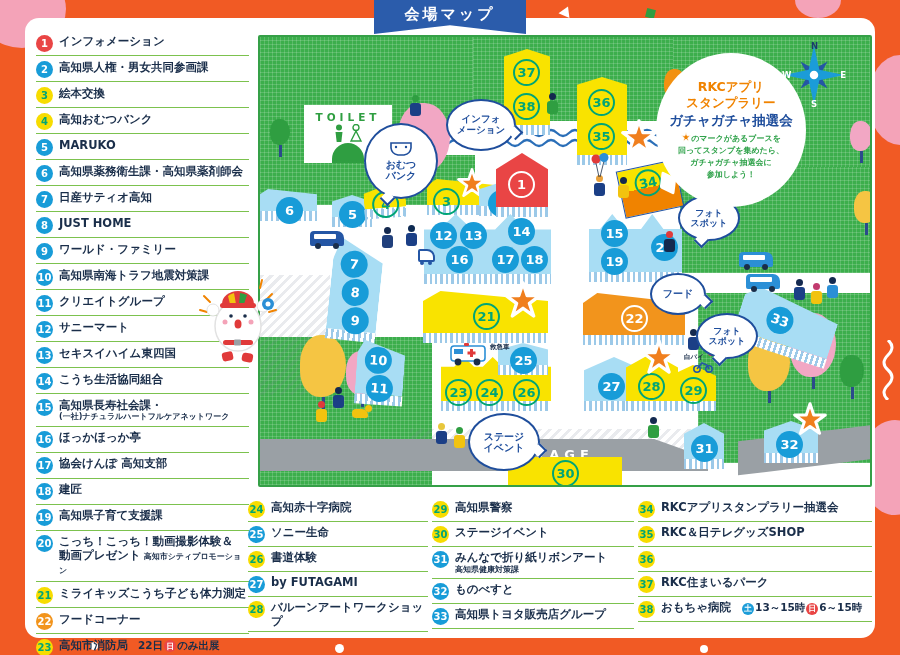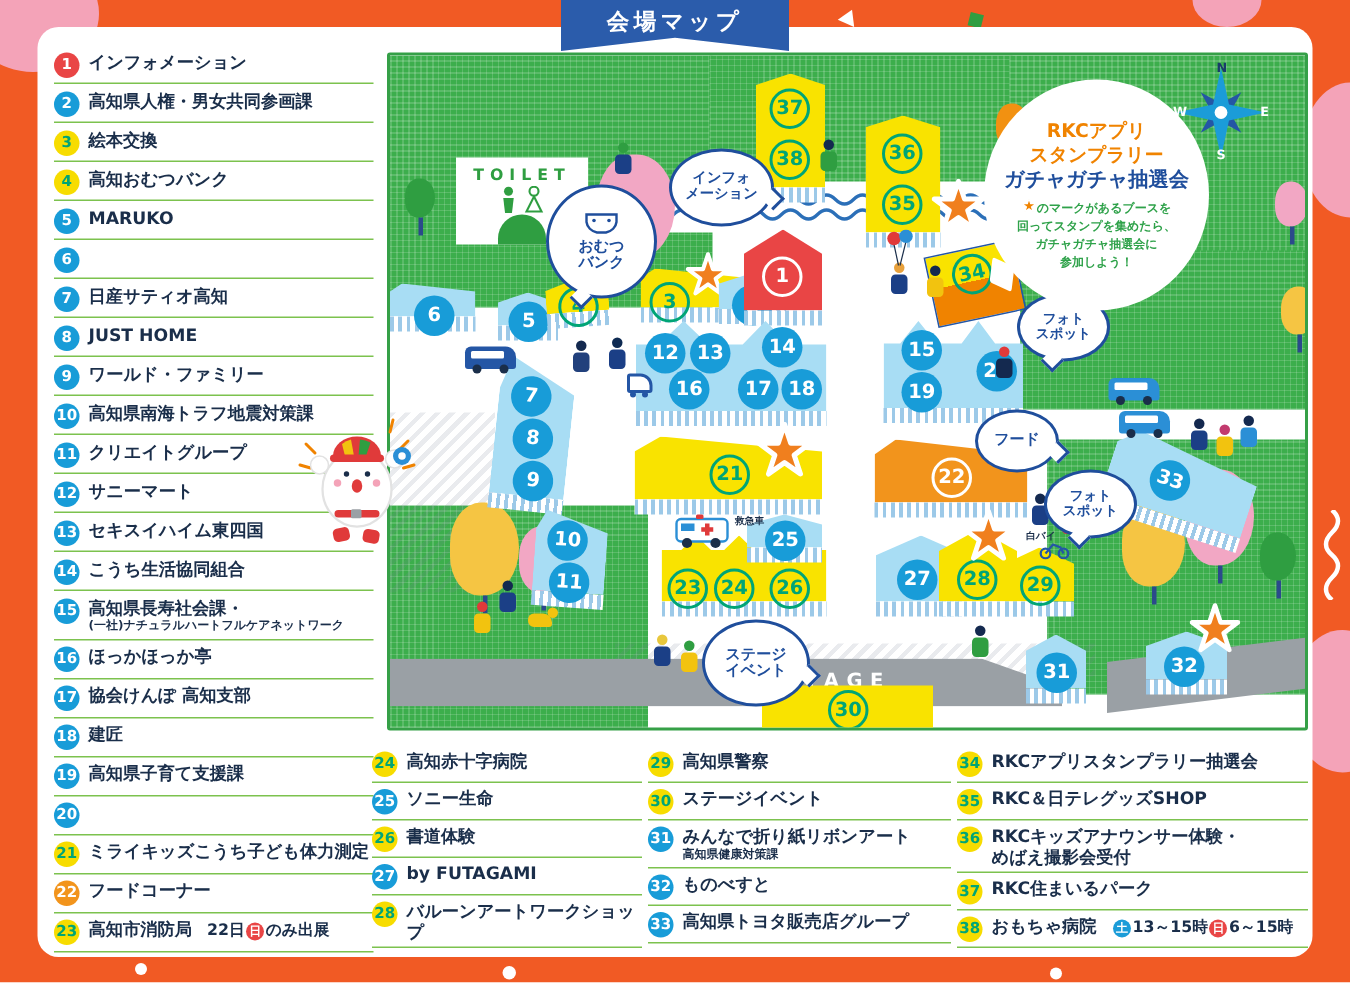--- a/index.html
+++ b/index.html
@@ -173,20 +173,23 @@
         </div>
       </div>
       <div class="lrow">
         <span class="lnum c-blue">5</span>
         <div class="ltxt">
           <div><span>MARUKO</span></div>
         </div>
       </div>
       <div class="lrow">
         <span class="lnum c-blue">6</span>
+        <div class="ltxt">
+          <div><span>高知県薬務衛生課・高知県薬剤師会</span></div>
+        </div>
       </div>
       <div class="lrow">
         <span class="lnum c-blue">7</span>
         <div class="ltxt">
           <div><span>日産サティオ高知</span></div>
         </div>
       </div>
       <div class="lrow">
         <span class="lnum c-blue">8</span>
         <div class="ltxt">
@@ -255,20 +258,24 @@
         </div>
       </div>
       <div class="lrow">
         <span class="lnum c-blue">19</span>
         <div class="ltxt">
           <div><span>高知県子育て支援課</span></div>
         </div>
       </div>
       <div class="lrow">
         <span class="lnum c-blue">20</span>
+        <div class="ltxt">
+          <div><span>こっち！こっち！動画撮影体験＆</span></div>
+          <div><span>動画プレゼント</span><span class="l2small"> 高知市シティプロモーション</span></div>
+        </div>
       </div>
       <div class="lrow">
         <span class="lnum c-yellow">21</span>
         <div class="ltxt">
           <div><span>ミライキッズこうち子ども体力測定</span></div>
         </div>
       </div>
       <div class="lrow">
         <span class="lnum c-orange">22</span>
         <div class="ltxt">
@@ -356,24 +363,20 @@
         </div>
       </div>
       <div class="lrow">
         <span class="lnum c-yellow">35</span>
         <div class="ltxt">
           <div><span>RKC＆日テレグッズSHOP</span></div>
         </div>
       </div>
       <div class="lrow">
         <span class="lnum c-yellow">36</span>
-        <div class="ltxt">
-          <div><span>RKCキッズアナウンサー体験・</span></div>
-          <div><span>めばえ撮影会受付</span></div>
-        </div>
       </div>
       <div class="lrow">
         <span class="lnum c-yellow">37</span>
         <div class="ltxt">
           <div><span>RKC住まいるパーク</span></div>
         </div>
       </div>
       <div class="lrow">
         <span class="lnum c-yellow">38</span>
         <div class="ltxt">

